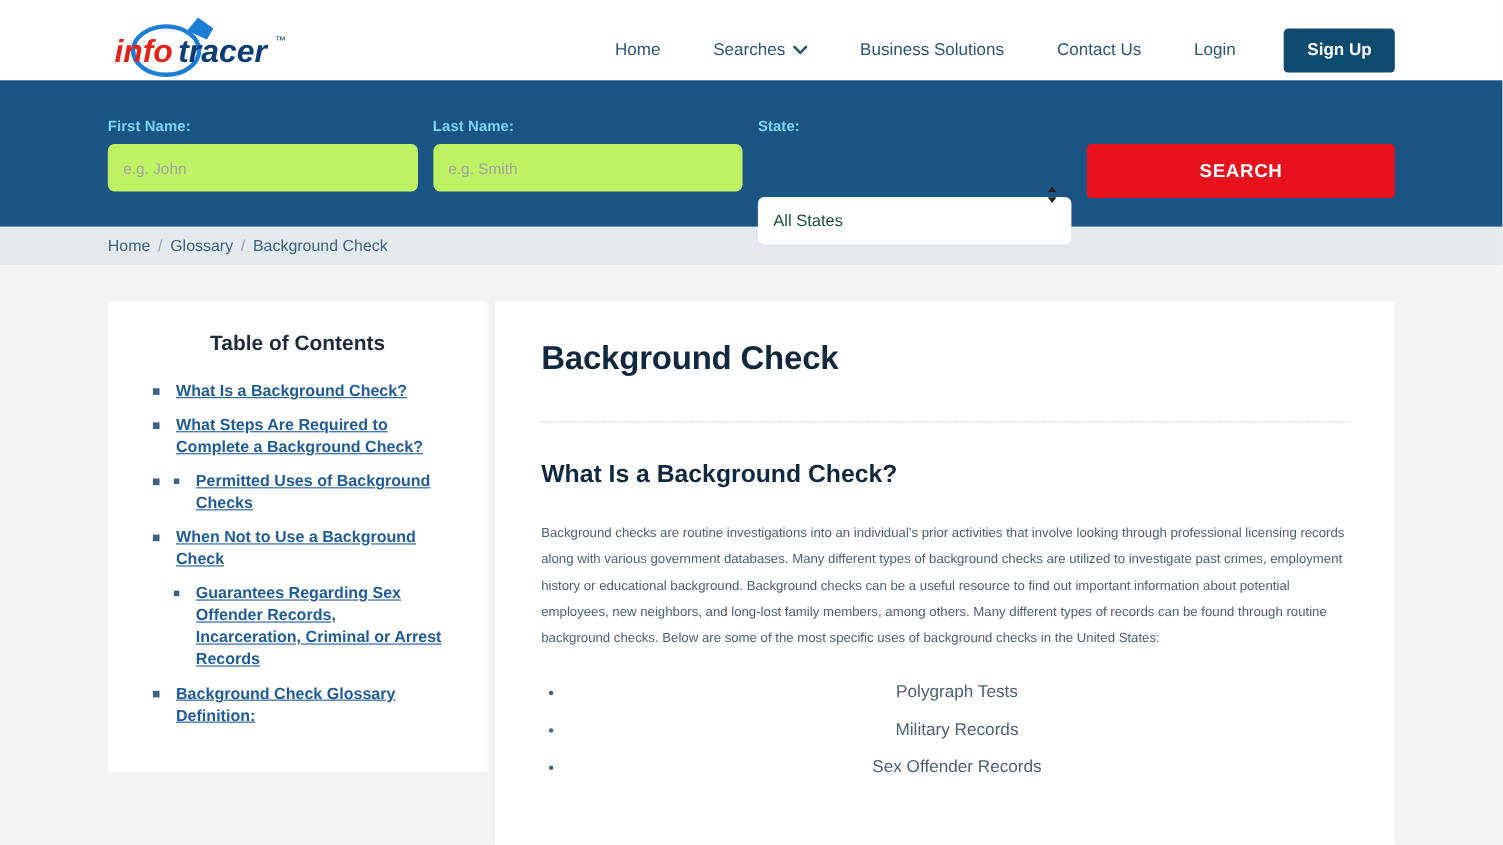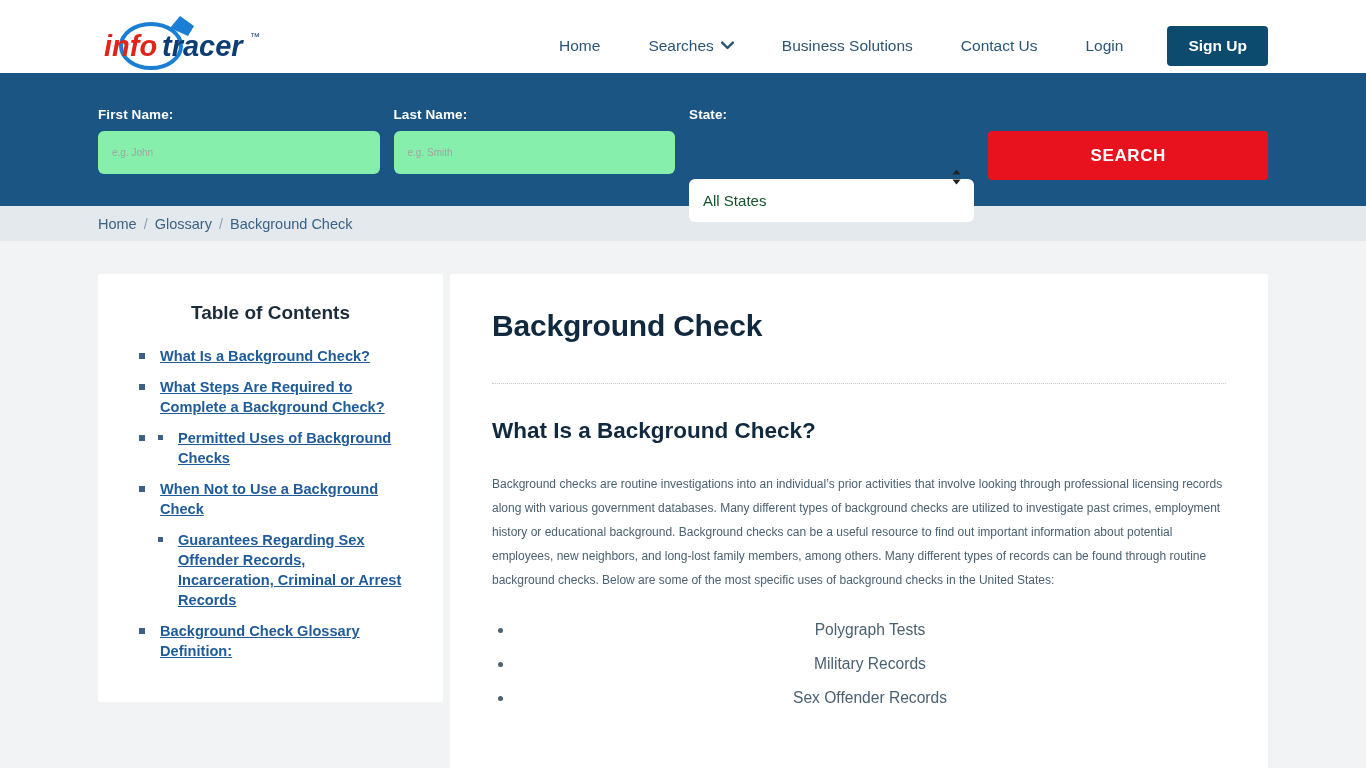--- a/index.html
+++ b/index.html
@@ -80,33 +80,33 @@
     align-items: flex-start;
     padding-top: 34px;
     gap: 14px;
   }
   .field-group { display: flex; flex-direction: column; }
   .fg-first { width: 287px; }
   .fg-last  { width: 287px; }
   .fg-state { width: 291px; }
   .fg-btn   { width: 285px; padding-top: 24px; }
   .field-label {
-    color: #ffffff;
+    color: #7dd3fc;
     font-size: 13.5px;
     font-weight: bold;
     margin-bottom: 9px;
     letter-spacing: 0.1px;
   }
   .text-input {
     height: 43px;
     border: none;
     border-radius: 6px;
-    background: #86efac;
+    background: #bef264;
     padding: 0 14px;
-    font-size: 10px;
+    font-size: 14px;
     color: #333;
     font-family: "Liberation Sans", sans-serif;
     width: 100%;
     outline: none;
   }
   .text-input::placeholder { color: #a3a3a3; }
   .select-wrap { position: relative; width: 100%; }
   .state-select {
     height: 43px;
     border: none;

